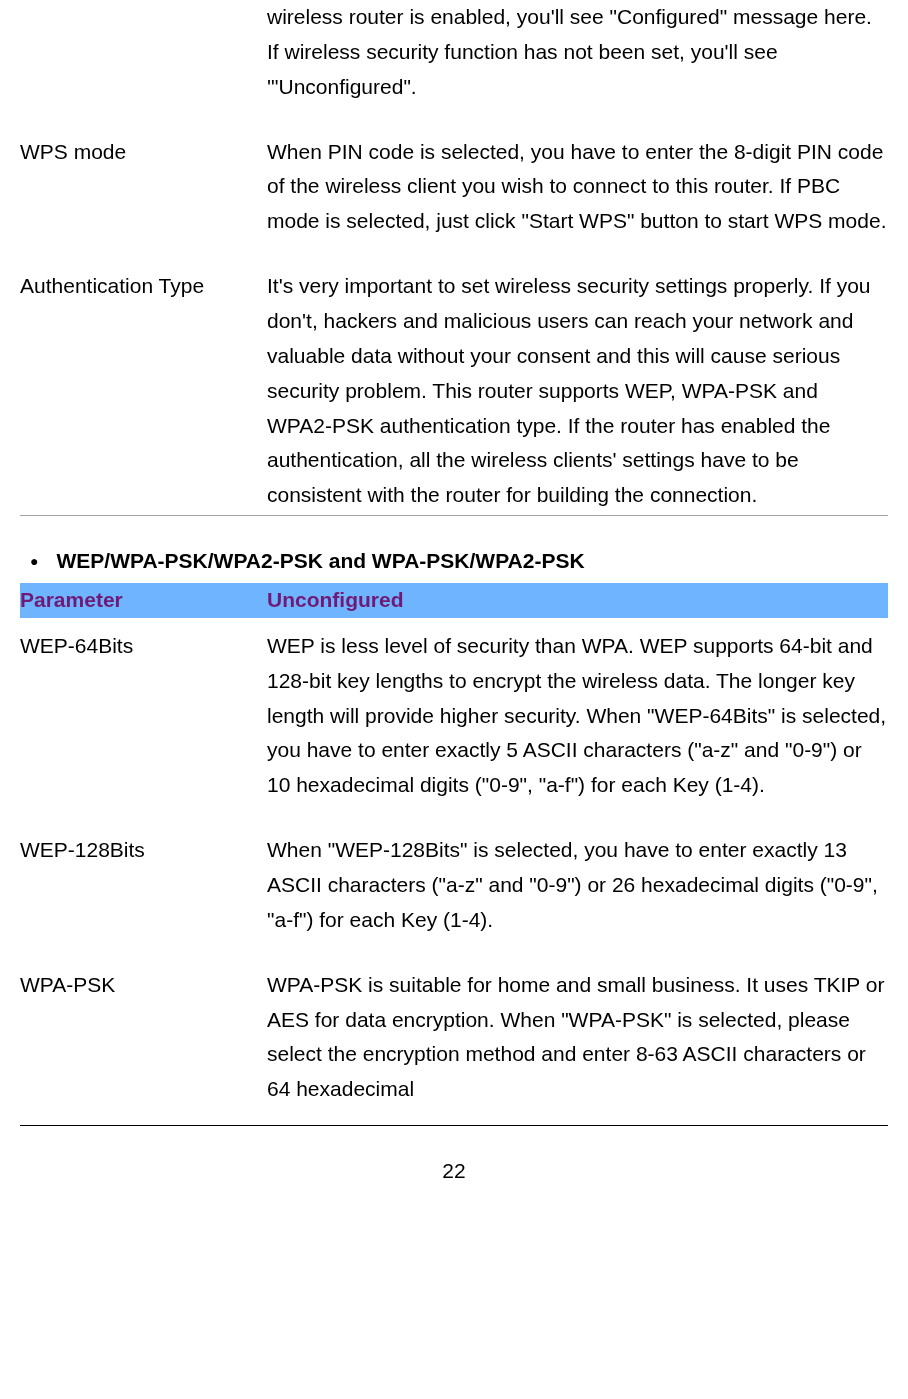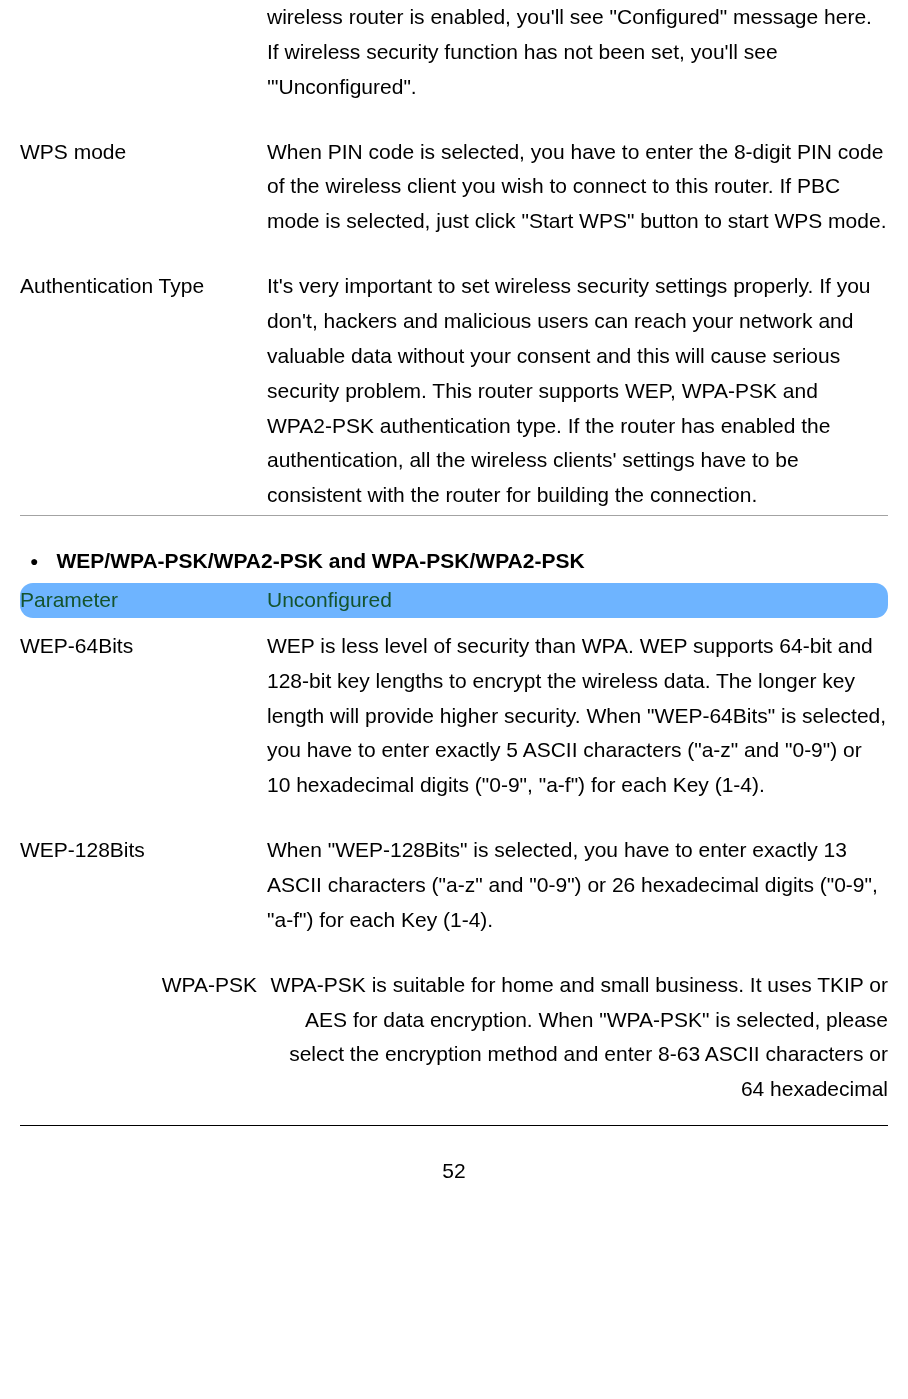--- a/index.html
+++ b/index.html
@@ -36,23 +36,22 @@
     }
     .bullet {
       font-size: 14px;
       margin-right: 18px;
       position: relative;
       top: -2px;
     }
     .table-header {
       background: #6eb4ff;
       display: flex;
-      color: #14532d;
-      font-weight: normal;
-      border-radius: 13px;
+      color: #701a75;
+      font-weight: bold;
     }
     .th-param {
       flex: 0 0 247px;
     }
     .th-desc {
       flex: 1;
     }
     .page-footer {
       border-top: 1px solid #000;
       margin-top: 18px;
@@ -94,20 +93,20 @@
 <div class="row" style="margin-top:11px;">
   <div class="label-col">WEP-64Bits</div>
   <div class="desc-col">WEP is less level of security than WPA. WEP supports 64-bit and 128-bit key lengths to encrypt the wireless data. The longer key length will provide higher security. When "WEP-64Bits" is selected, you have to enter exactly 5 ASCII characters ("a-z" and "0-9") or 10 hexadecimal digits ("0-9", "a-f") for each Key (1-4).</div>
 </div>
 
 <div class="row">
   <div class="label-col">WEP-128Bits</div>
   <div class="desc-col">When "WEP-128Bits" is selected, you have to enter exactly 13 ASCII characters ("a-z" and "0-9") or 26 hexadecimal digits ("0-9", "a-f") for each Key (1-4).</div>
 </div>
 
-<div class="row" style="margin-bottom:0;text-align:right;">
+<div class="row" style="margin-bottom:0;">
   <div class="label-col">WPA-PSK</div>
   <div class="desc-col">WPA-PSK is suitable for home and small business. It uses TKIP or AES for data encryption. When "WPA-PSK" is selected, please select the encryption method and enter 8-63 ASCII characters or 64 hexadecimal</div>
 </div>
 
 <div class="page-footer">
-  <span>52</span>
+  <span>22</span>
 </div>
 
 </body></html>

